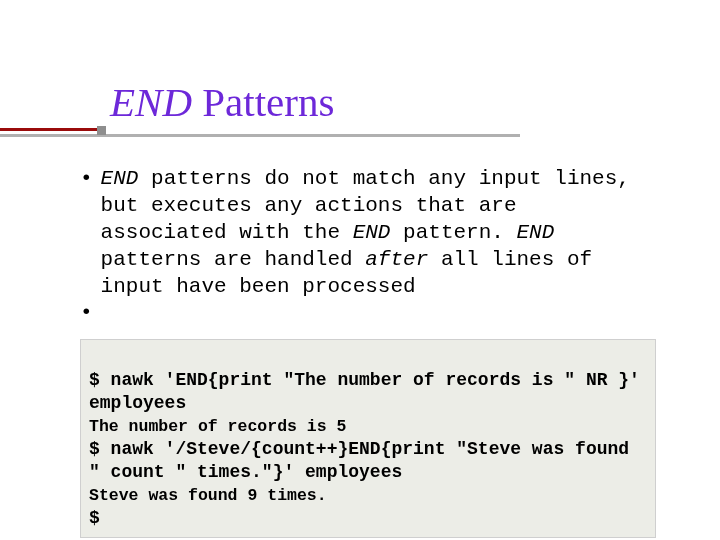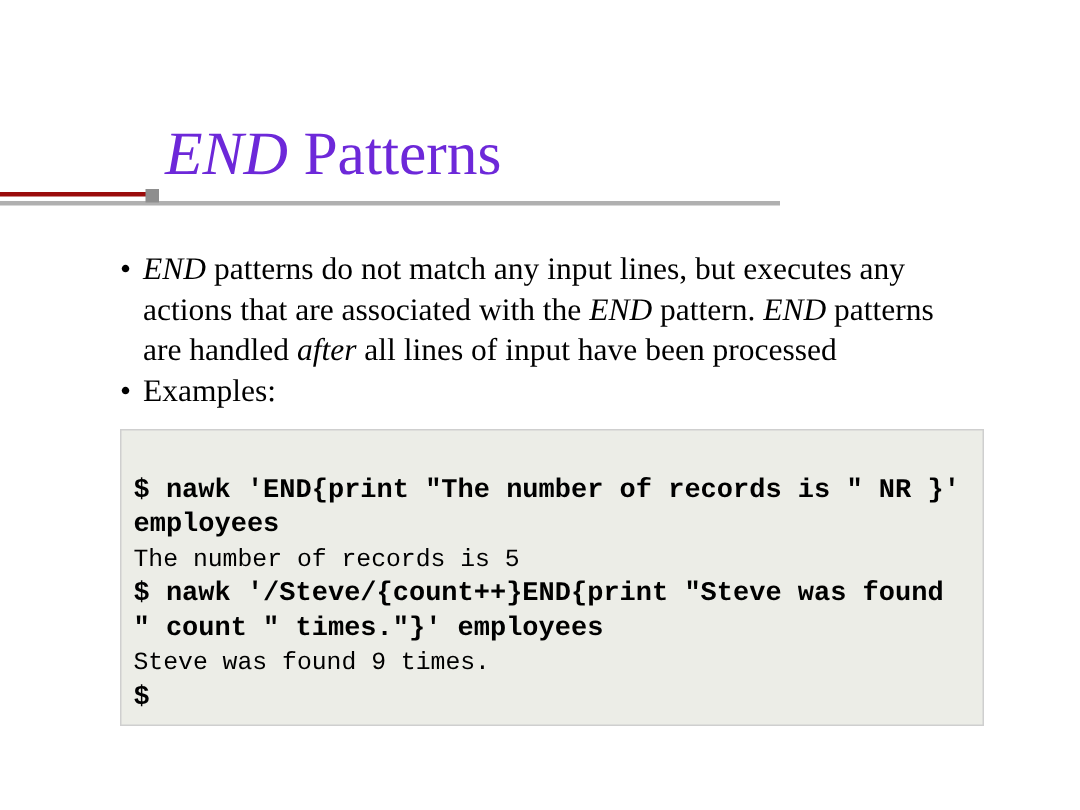--- a/index.html
+++ b/index.html
@@ -42,40 +42,41 @@
     left: 97px;
     top: -2px;
     width: 9px;
     height: 9px;
     background: #8e8e8e;
   }
   .content {
     padding: 40px 68px 0 80px;
     font-size: 21px;
     line-height: 1.28;
+    font-family: Liberation Mono, monospace;
   }
   .content ul { list-style: none; }
   .bullet { display: flex; }
   .bullet .dot { padding: 0 8px 0 0; }
   .bullet .dot::before { content: "•"; }
   .content .italic { font-style: italic; }
   .content .run { display: inline; }
   .codeblock {
     margin: 12px 64px 0 80px;
     background: #ecede7;
     border: 1px solid #cfcfcf;
     padding: 6px 8px 6px 8px;
     font-family: "Courier New", Courier, monospace;
     font-size: 18px;
     line-height: 1.28;
     white-space: pre-wrap;
     word-break: break-word;
   }
   .codeblock .cmd { font-weight: bold; }
-  .codeblock .out { font-weight: normal; font-size: 16.5px; }
+  .codeblock .out { font-weight: bold; font-size: 16.5px; }
 </style>
 </head>
 <body>
 
 <div class="title-wrap">
   <div class="title">
     <span class="end">END</span><span> Patterns</span>
   </div>
   <div class="rule-stack">
     <div class="rule top"></div>
@@ -87,21 +88,20 @@
 <div class="content">
   <ul>
     <li class="bullet">
       <span class="dot"></span>
       <span>
         <span class="italic run">END</span><span class="run"> patterns do not match any input lines, but executes any actions that are associated with the </span><span class="italic run">END</span><span class="run"> pattern. </span><span class="italic run">END</span><span class="run"> patterns are handled </span><span class="italic run">after</span><span class="run"> all lines of input have been processed</span>
       </span>
     </li>
     <li class="bullet">
       <span class="dot"></span>
-      <span>Examples:</span>
     </li>
   </ul>
 </div>
 
 <div class="codeblock">
 <span class="cmd">$ nawk 'END{print "The number of records is " NR }' employees</span>
 <span class="out">The number of records is 5</span>
 <span class="cmd">$ nawk '/Steve/{count++}END{print "Steve was found " count " times."}' employees</span>
 <span class="out">Steve was found 9 times.</span>
 <span class="cmd">$</span>

